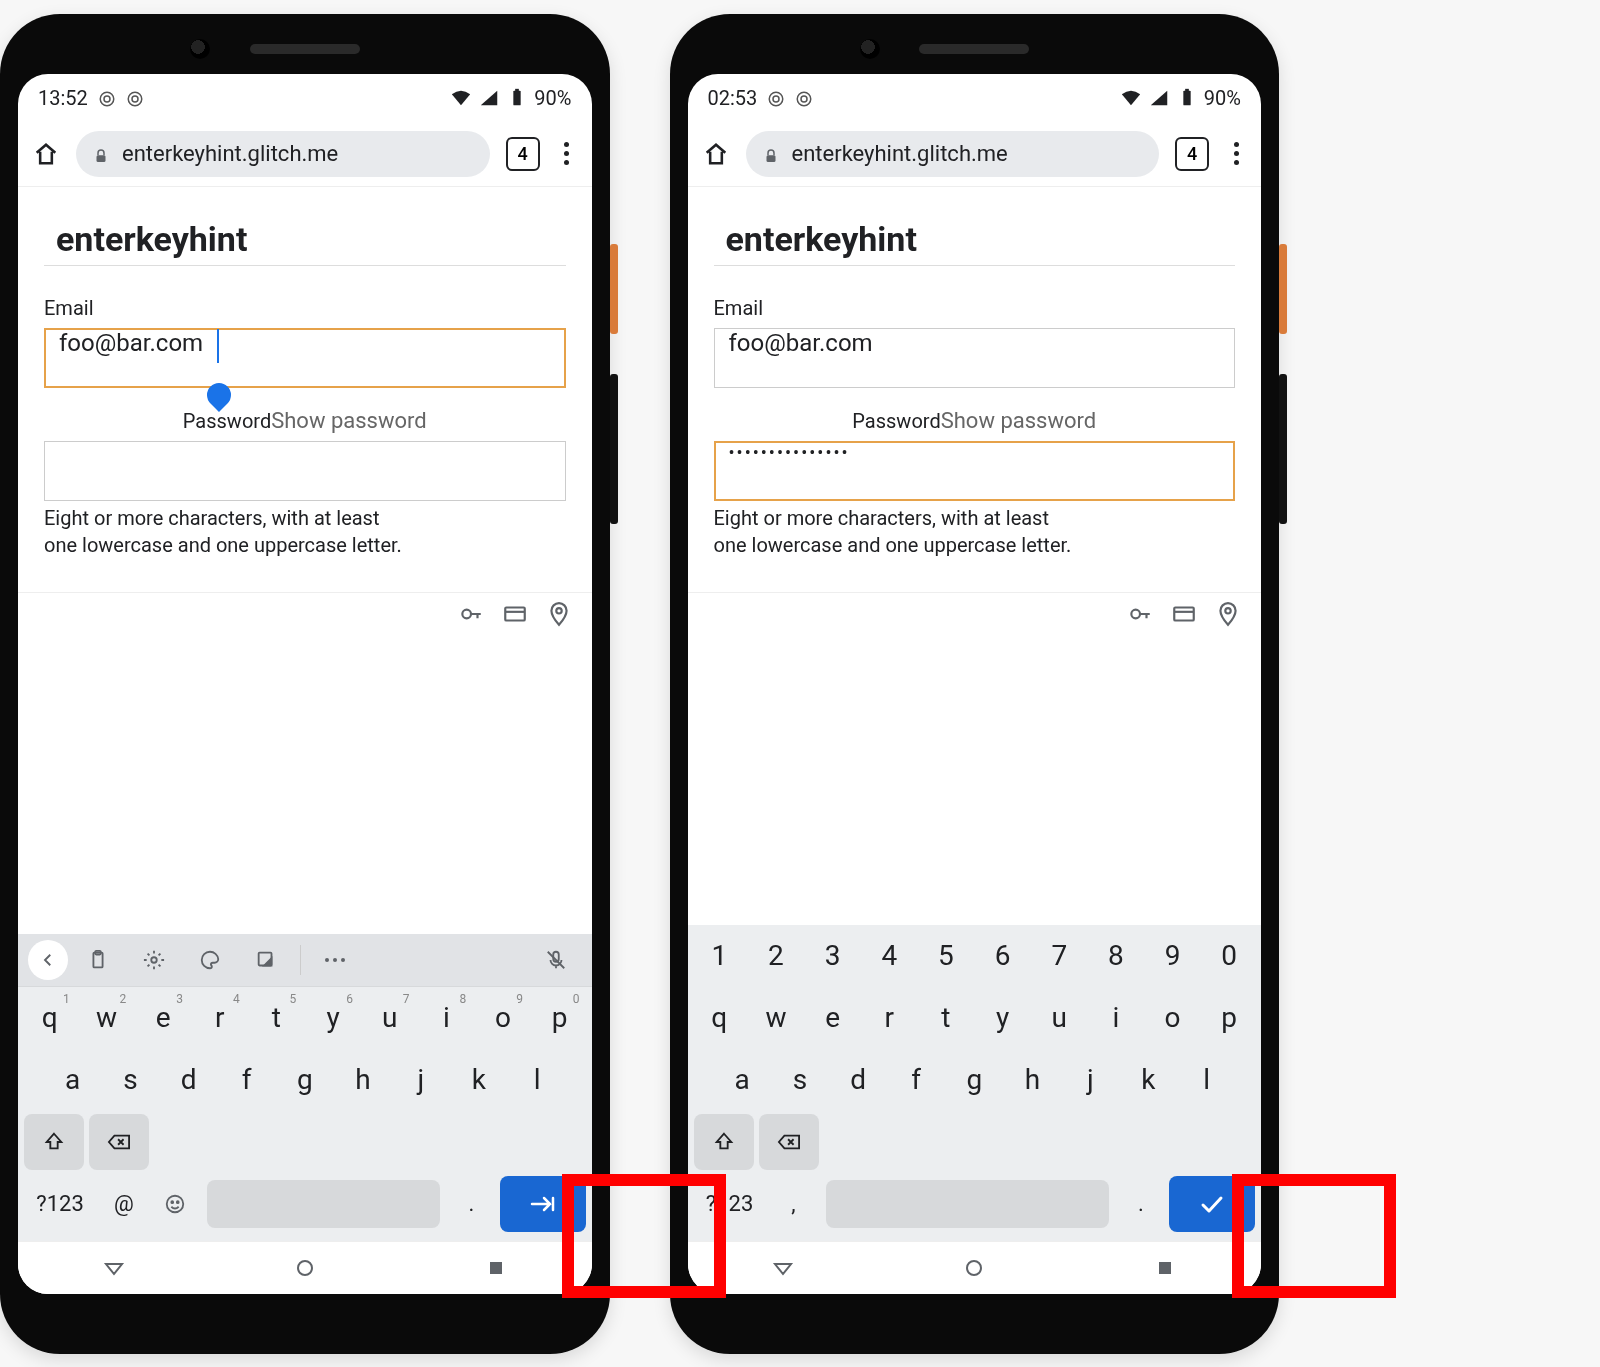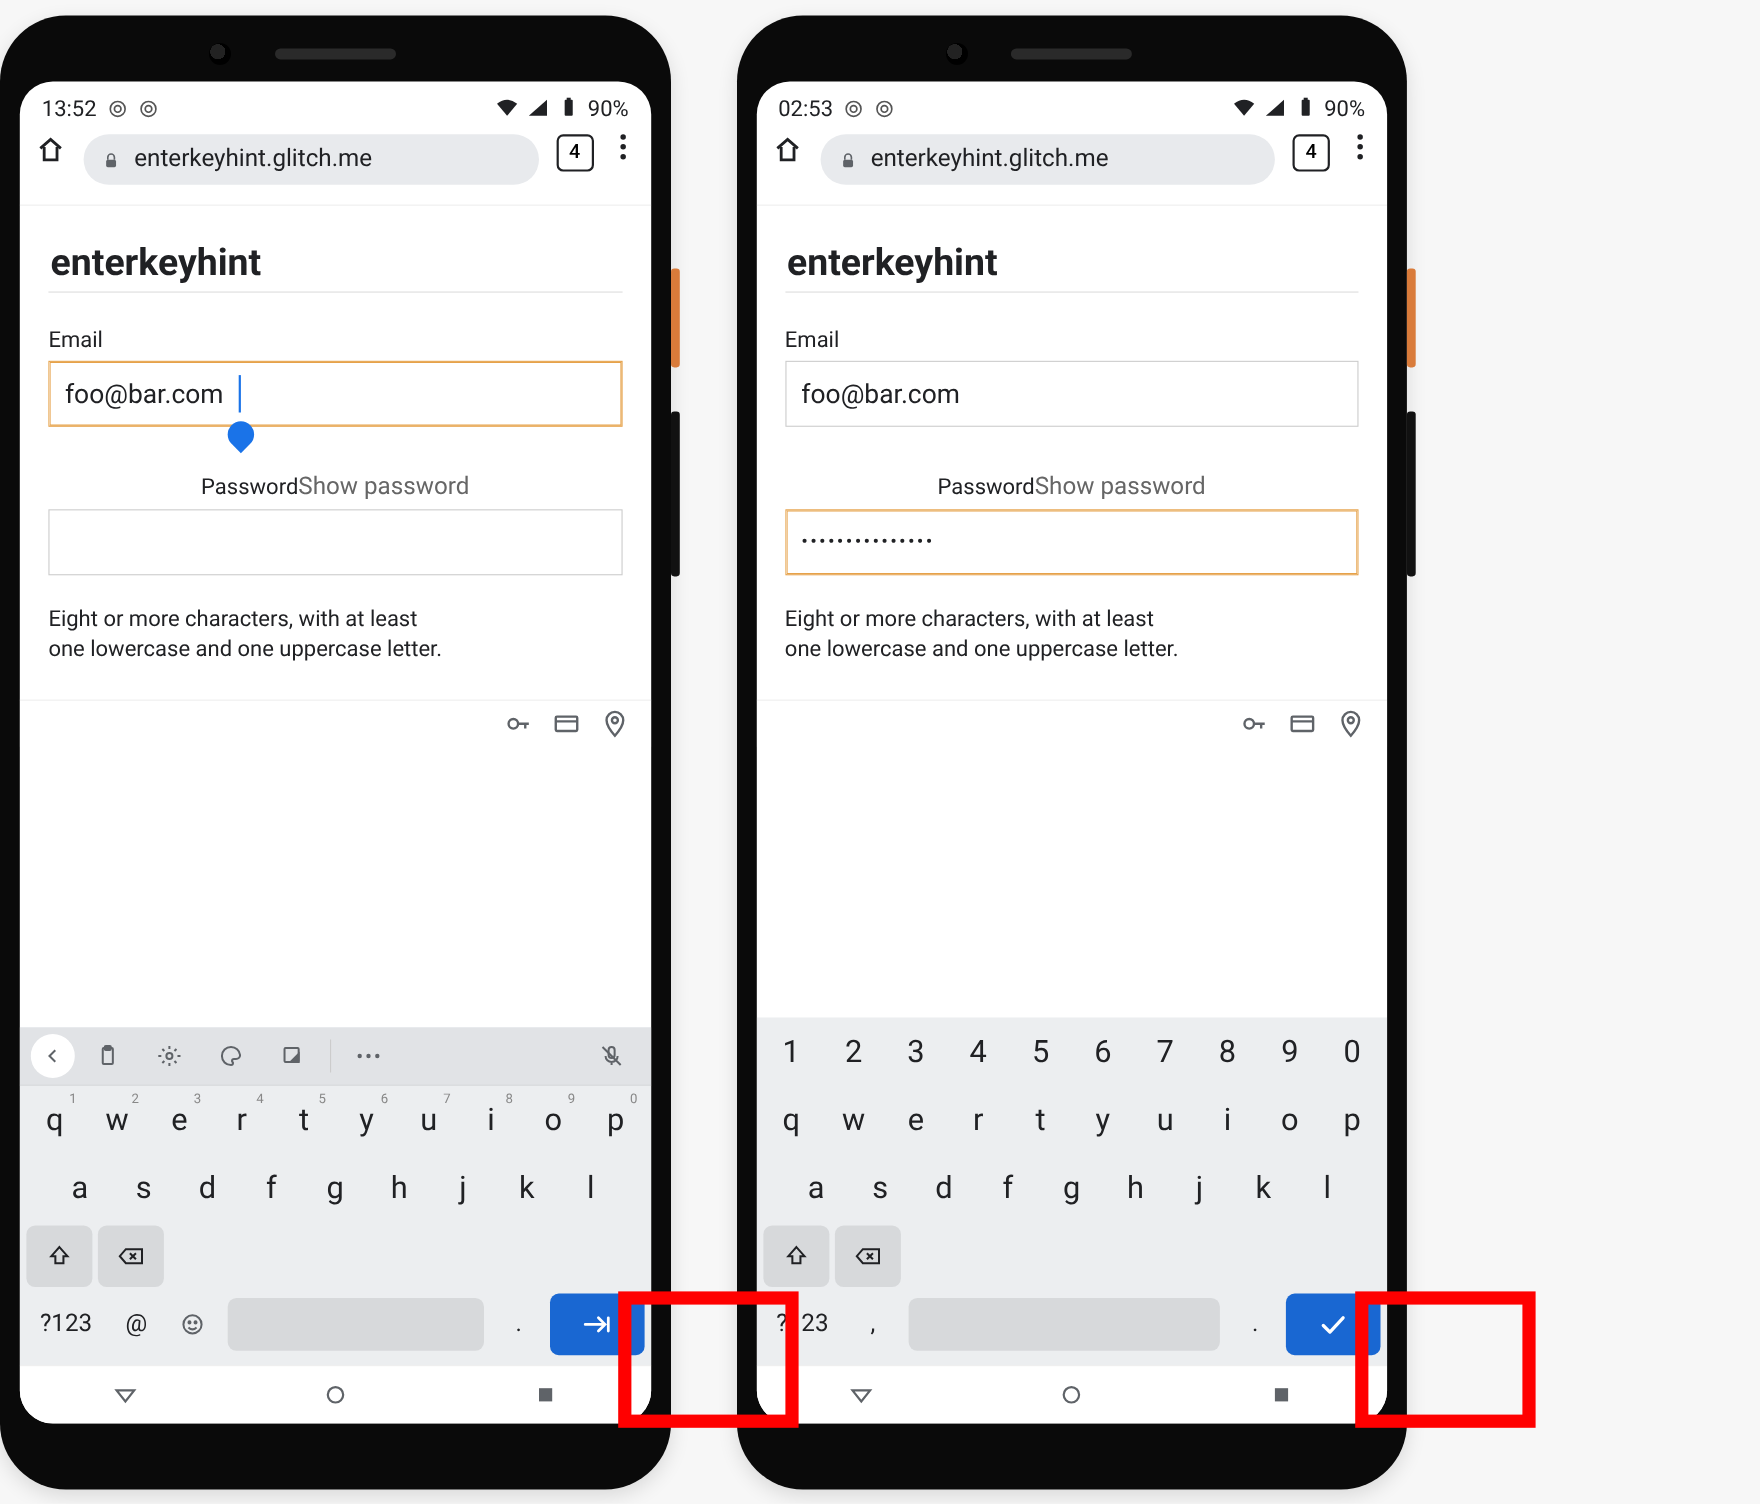--- a/index.html
+++ b/index.html
@@ -115,20 +115,21 @@
 
   .ic-chrome {
     width: 18px; height: 18px; display: inline-block;
   }
   .ic-wifi, .ic-sig, .ic-bat { width: 22px; height: 22px; display: inline-block; }
 
   
   .omnibar {
     height: 64px;
     display: flex;
+    align-items: center;
     padding: 0 14px;
     gap: 16px;
     border-bottom: 1px solid #eee;
   }
   .ic-home { width: 28px; height: 28px; }
   .omnibox {
     flex: 1;
     height: 46px;
     background: var(--grey-chip);
     border-radius: 23px;
@@ -151,21 +152,21 @@
   .ic-dots span { width: 5px; height: 5px; background: var(--text); border-radius: 50%; }
 
   
   .page {
     padding: 32px 26px 10px;
     flex: 0 0 auto;
   }
   .page h1 {
     font-size: 34px;
     font-weight: 700;
-    margin: 0 2px 6px;
+    margin: 0 12px 6px;
     color: var(--text);
   }
   .page .rule { border: 0; border-top: 1px solid #ddd; margin: 6px 0 30px; }
   .field-label {
     font-size: 20px;
     color: var(--text);
     margin-bottom: 8px;
   }
   .label-row {
     display: flex;
@@ -174,25 +175,25 @@
     margin-bottom: 8px;
   }
   .show-pw {
     font-size: 22px;
     color: #666;
   }
   .input {
     height: 58px;
     border: 1px solid var(--outline);
     display: flex;
-    align-items: center;
+    align-items: flex-start;
     padding: 0 14px;
     font-size: 24px;
     color: var(--text);
-    margin-bottom: 42px;
+    margin-bottom: 20px;
     position: relative;
     background: var(--white);
   }
   .input.focused { border-color: var(--outline-focus); box-shadow: 0 0 0 1px var(--outline-focus) inset; }
   .cursor-caret {
     position: absolute;
     width: 2px; height: 34px;
     background: var(--blue);
   }
   .cursor-handle {

